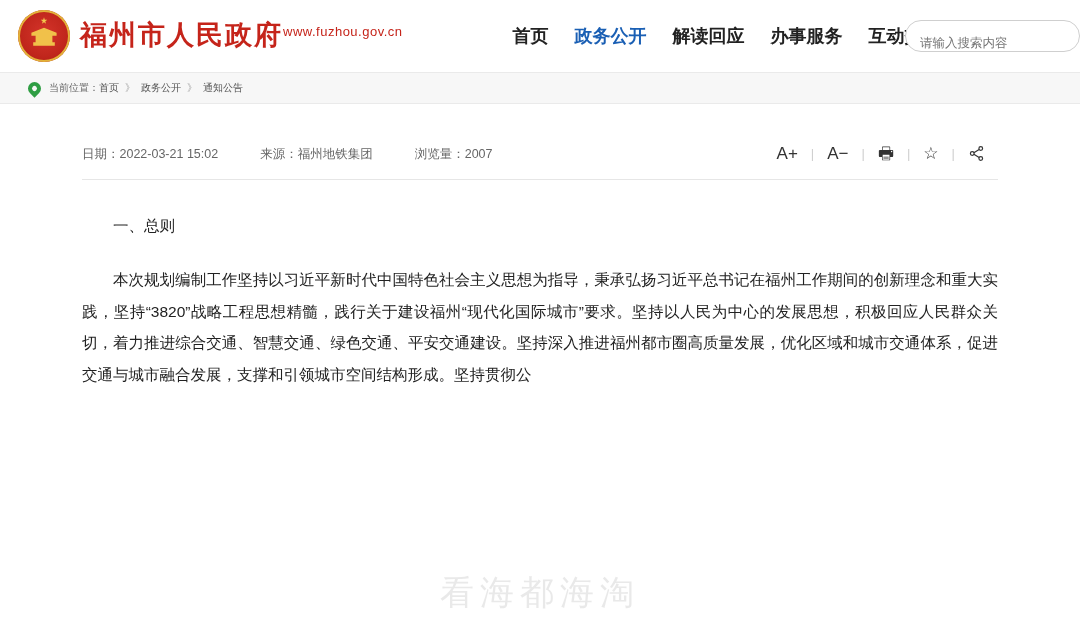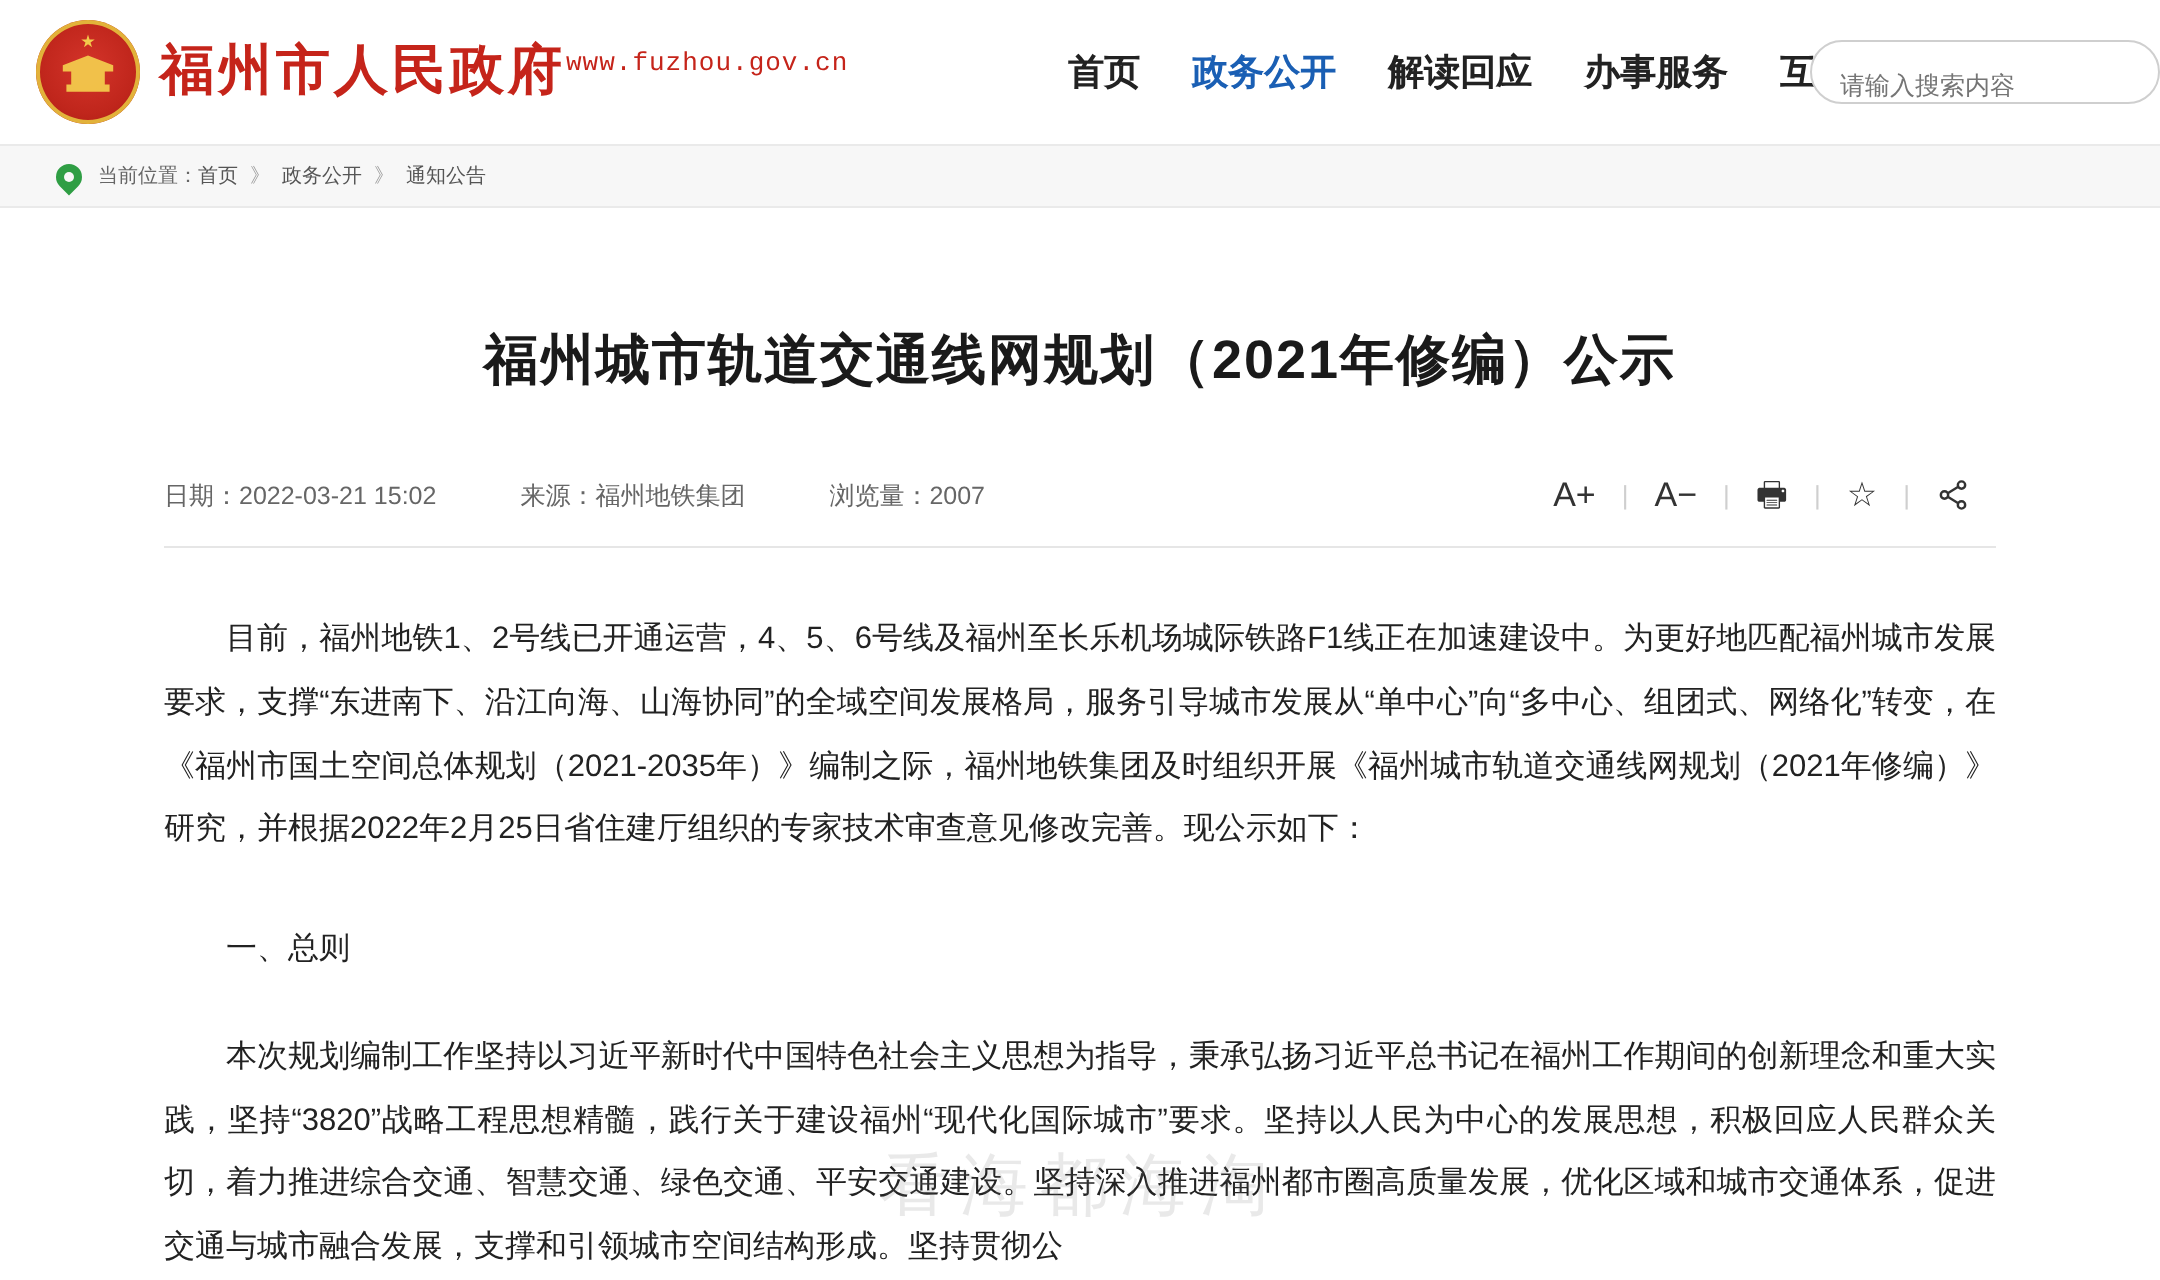--- a/index.html
+++ b/index.html
@@ -57,21 +57,21 @@
     color: #c5241a;
     letter-spacing: 2px;
     line-height: 1.1;
     font-family: "Liberation Serif", serif;
   }
   .logo-url {
     font-size: 13px;
     color: #c5241a;
     letter-spacing: .5px;
     margin-top: 3px;
-    font-family: Liberation Mono, monospace;
+    font-family: Liberation Sans, sans-serif;
   }
   .nav {
     display: flex;
     align-items: center;
     gap: 26px;
     margin-left: 110px;
   }
   .nav-item {
     font-size: 18px;
     color: #222;
@@ -239,21 +239,20 @@
     <span class="bc-pin"></span>
     <span>当前位置：</span>
     <span class="bc-link">首页</span>
     <span class="bc-sep">》</span>
     <span class="bc-link">政务公开</span>
     <span class="bc-sep">》</span>
     <span class="bc-link">通知公告</span>
   </div>
 
   <div class="article">
-    <div class="doc-title">福州城市轨道交通线网规划（2021年修编）公示</div>
 
     <div class="meta-row">
       <span class="meta-item">
         <span>日期：</span><span>2022-03-21 15:02</span>
       </span>
       <span class="meta-item">
         <span>来源：</span><span>福州地铁集团</span>
       </span>
       <span class="meta-item">
         <span>浏览量：</span><span>2007</span>
@@ -275,20 +274,19 @@
               <circle cx="18" cy="19" r="2.6"></circle>
             <line x1="8.3" y1="10.8" x2="15.7" y2="6.2"></line>
               <line x1="8.3" y1="13.2" x2="15.7" y2="17.8"></line>
           </svg>
         </span>
       </div>
     </div>
     <div class="divider"></div>
 
     <div class="body-text">
-      <p>目前，福州地铁1、2号线已开通运营，4、5、6号线及福州至长乐机场城际铁路F1线正在加速建设中。为更好地匹配福州城市发展要求，支撑“东进南下、沿江向海、山海协同”的全域空间发展格局，服务引导城市发展从“单中心”向“多中心、组团式、网络化”转变，在《福州市国土空间总体规划（2021-2035年）》编制之际，福州地铁集团及时组织开展《福州城市轨道交通线网规划（2021年修编）》研究，并根据2022年2月25日省住建厅组织的专家技术审查意见修改完善。现公示如下：</p>
       <p class="section">一、总则</p>
       <p>本次规划编制工作坚持以习近平新时代中国特色社会主义思想为指导，秉承弘扬习近平总书记在福州工作期间的创新理念和重大实践，坚持“3820”战略工程思想精髓，践行关于建设福州“现代化国际城市”要求。坚持以人民为中心的发展思想，积极回应人民群众关切，着力推进综合交通、智慧交通、绿色交通、平安交通建设。坚持深入推进福州都市圈高质量发展，优化区域和城市交通体系，促进交通与城市融合发展，支撑和引领城市空间结构形成。坚持贯彻公</p>
     </div>
   </div>
 
   <div class="watermark">看海都海淘</div>
 </div>
 
 </body></html>

